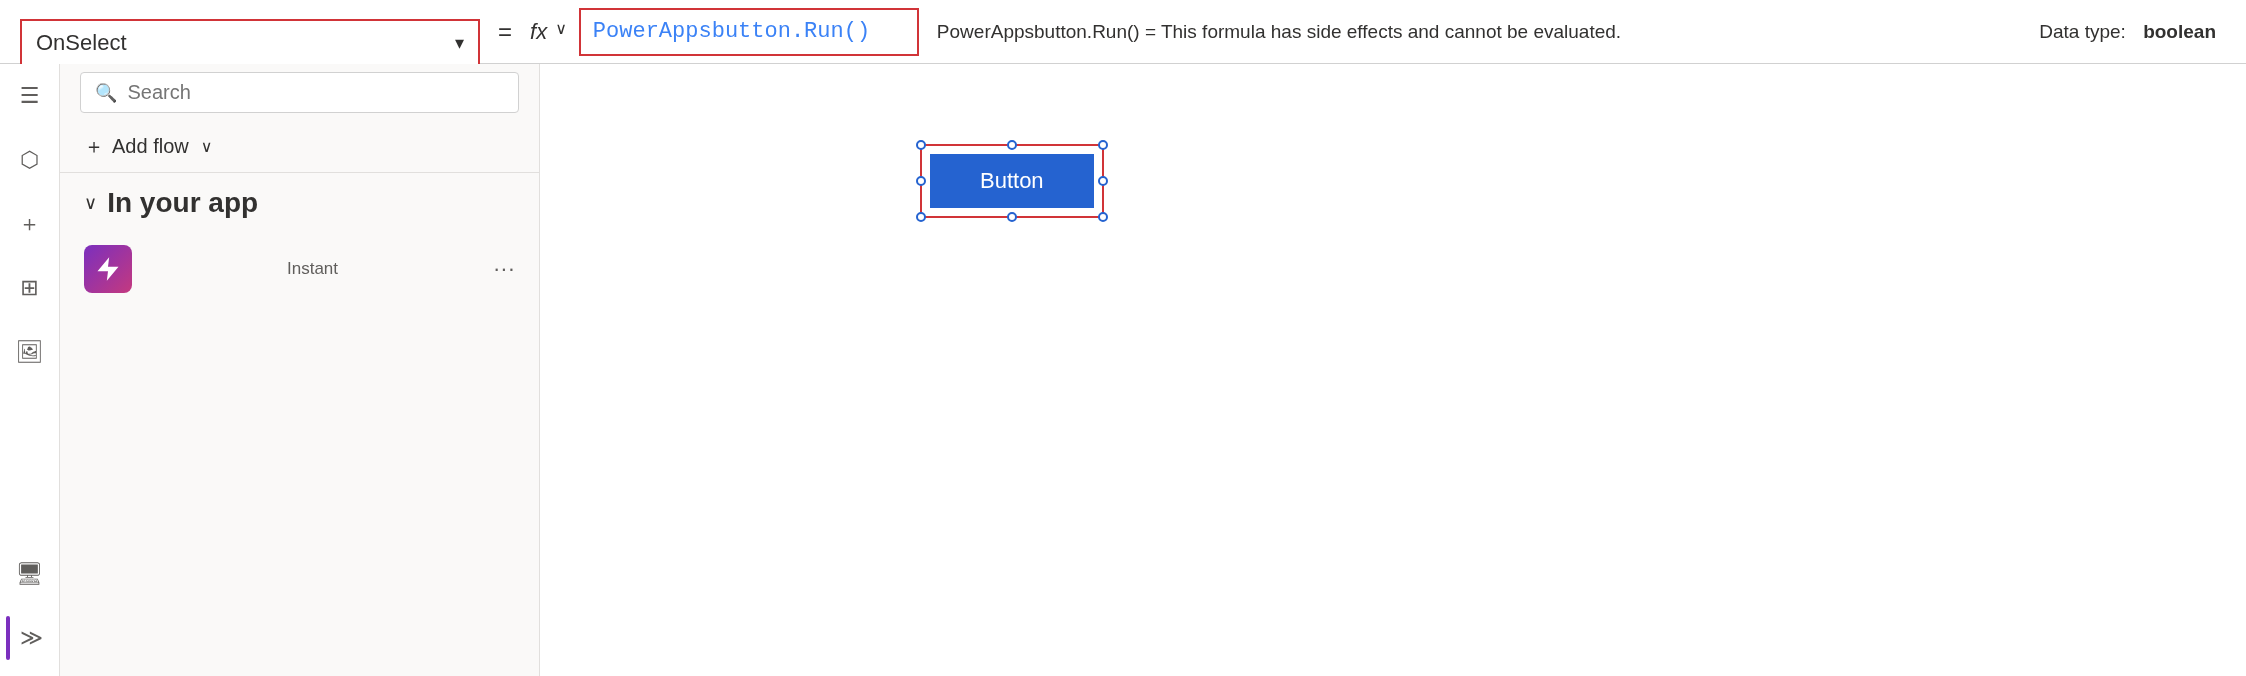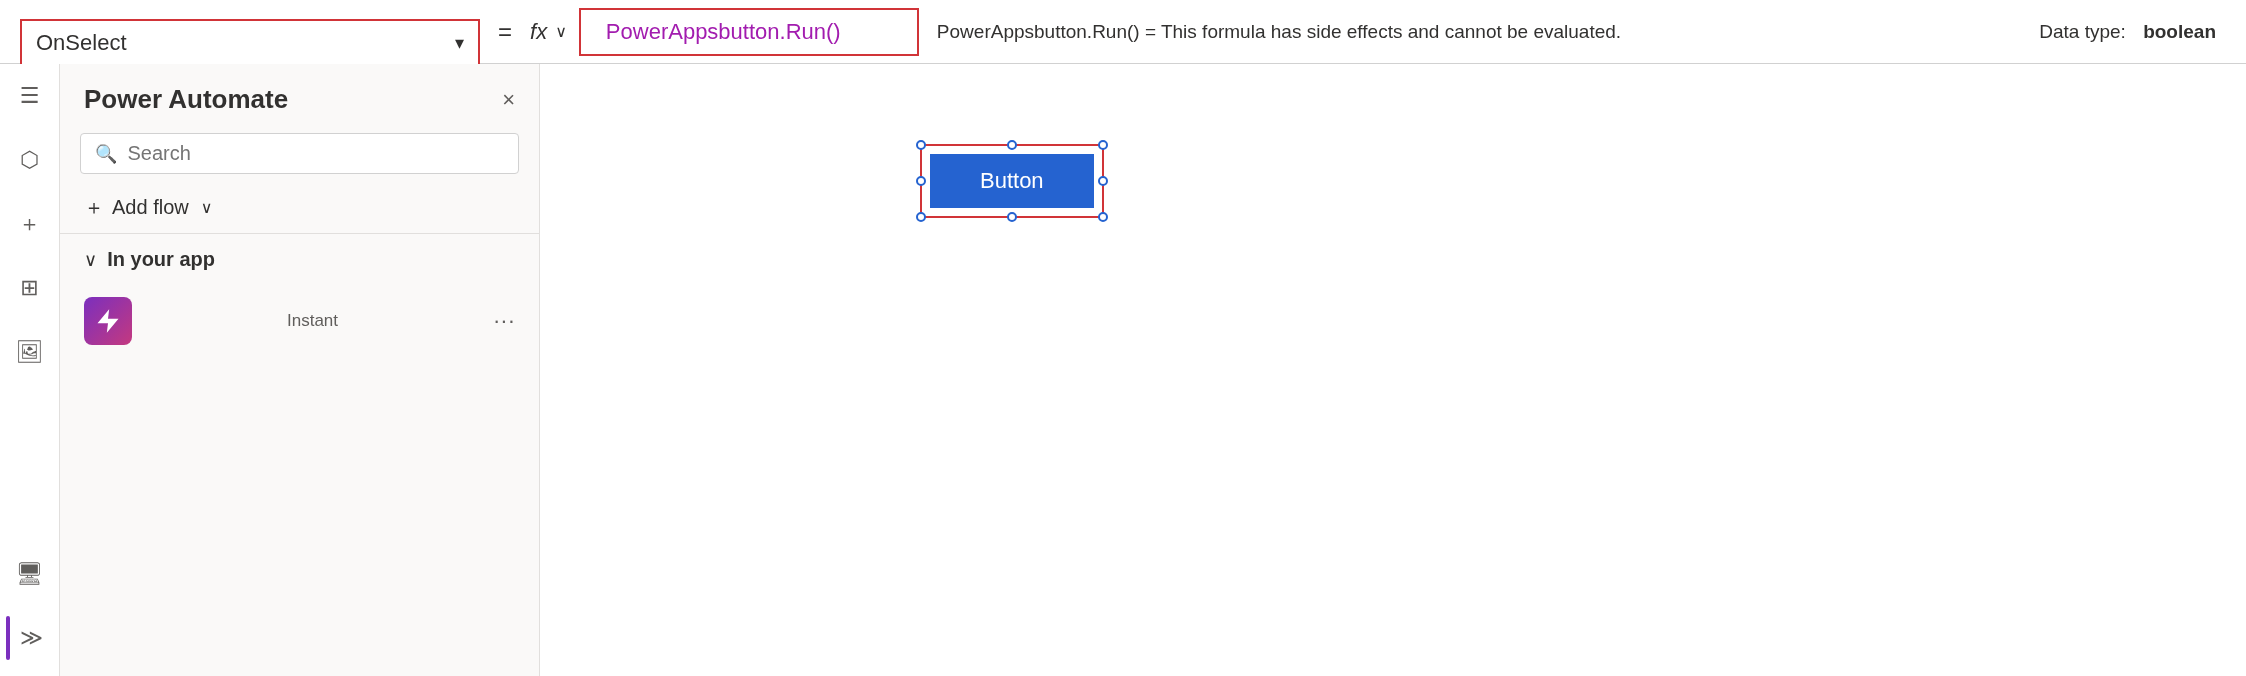--- a/index.html
+++ b/index.html
@@ -42,21 +42,21 @@
 
     .equals-sign {
       font-size: 24px;
       color: #323130;
       margin: 0 18px;
       flex-shrink: 0;
     }
 
     .fx-section {
       display: flex;
-      align-items: center;
+      align-items: flex-start;
       flex-shrink: 0;
     }
     .fx-label {
       font-size: 22px;
       font-style: italic;
       color: #323130;
       margin-right: 8px;
     }
     .fx-chevron {
       font-size: 16px;
@@ -68,23 +68,22 @@
       border: 2px solid #d13438;
       background: #fff;
       height: 48px;
       width: 340px;
       padding: 0 12px;
       display: flex;
       align-items: center;
     }
     .formula-text {
       font-size: 22px;
-      font-family: Liberation Sans, sans-serif;
-      color: #a21caf;
-      margin-left: 13px;
+      font-family: Liberation Mono, monospace;
+      color: #3b82f6;
     }
 
     .formula-info {
       margin-left: 18px;
       font-size: 19px;
       color: #605e5c;
       flex: 1;
     }
     .formula-info span {
       color: #323130;
@@ -236,21 +235,21 @@
       align-items: center;
       padding: 14px 24px;
       gap: 10px;
       cursor: pointer;
     }
     .in-your-app-chevron {
       font-size: 18px;
       color: #323130;
     }
     .in-your-app-label {
-      font-size: 20px;
+      font-size: 28px;
       font-weight: 600;
       color: #323130;
     }
 
     .flow-item {
       display: flex;
       align-items: center;
       padding: 12px 24px;
       gap: 14px;
       cursor: pointer;
@@ -404,24 +403,20 @@
         <div class="active-icon-wrapper">
           <div class="purple-bar"></div>
           <div class="sidebar-icon" style="margin-left:4px;">
             <span>≫</span>
           </div>
         </div>
       </div>
     </div>
 
     <div class="pa-panel">
-      <div class="pa-header">
-        <span class="pa-title">Power Automate</span>
-        <button class="pa-close">×</button>
-      </div>
 
       <div class="pa-search">
         <span class="pa-search-icon">🔍</span>
         <input class="pa-search-input" type="text" placeholder="Search" style="">
       </div>
 
       <div class="add-flow-row">
         <span class="add-flow-plus">＋</span>
         <span class="add-flow-label">Add flow</span>
         <span class="add-flow-chevron">∨</span>

